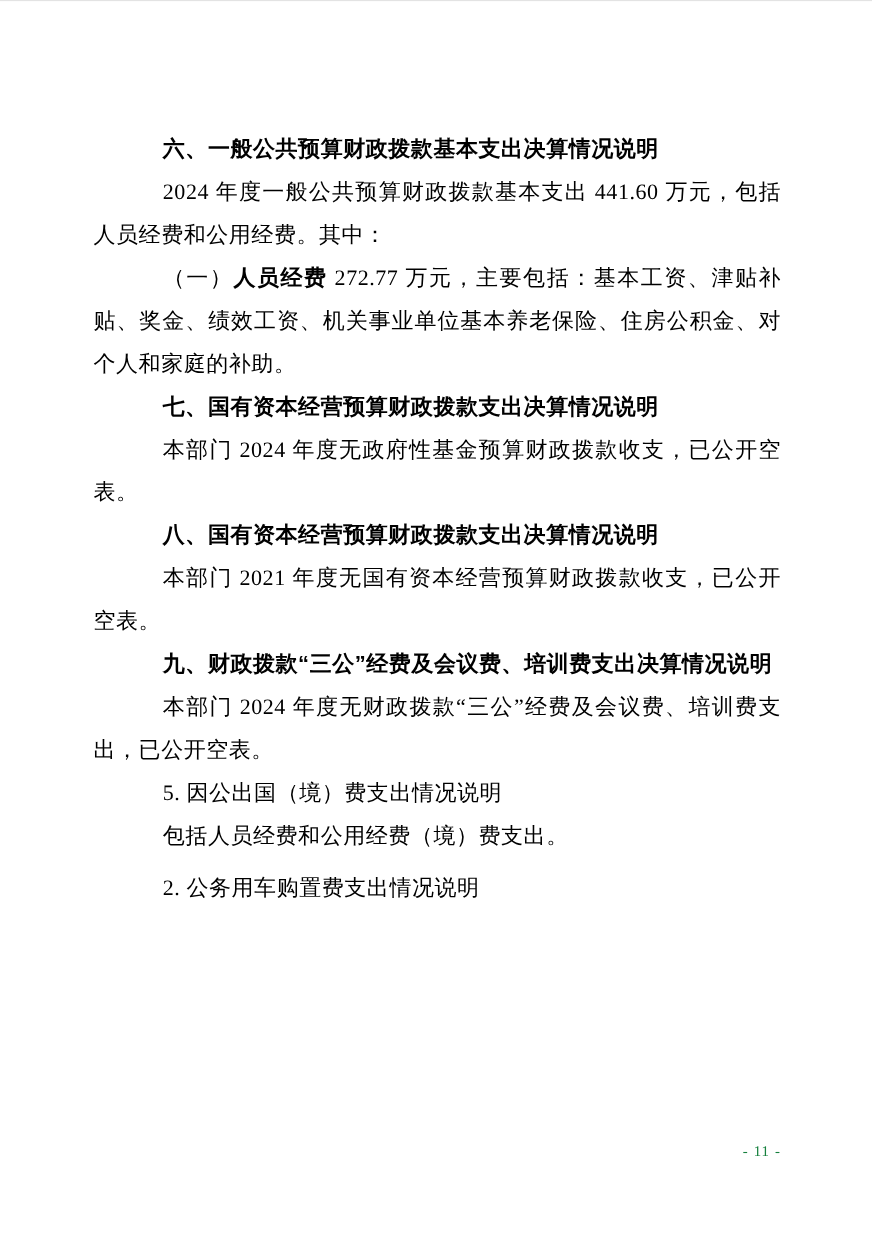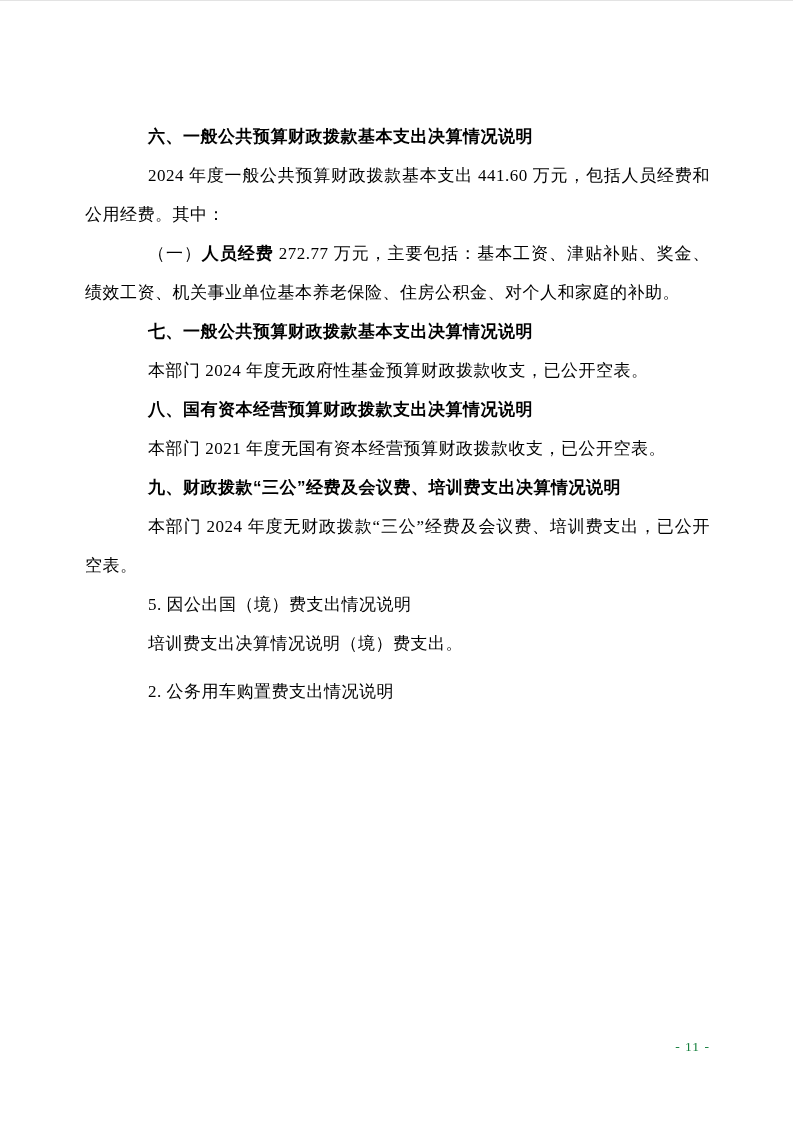--- a/index.html
+++ b/index.html
@@ -19,21 +19,21 @@
     font-family: "Liberation Serif", "DejaVu Serif", serif;
   }
   .content {
     position: absolute;
     left: 85px;
     top: 116px;
     width: 625px;
   }
   .content p {
     margin: 0;
-    font-size: 17px;
+    font-size: 20px;
     line-height: 39px;
     text-align: justify;
     text-indent: 63px;
     letter-spacing: 0.5px;
   }
   .heading {
     font-family: "Liberation Sans", "DejaVu Sans", sans-serif;
     font-weight: 700;
     letter-spacing: 0.2px;
   }
@@ -65,35 +65,35 @@
 
     <p class="heading">六、一般公共预算财政拨款基本支出决算情况说明</p>
 
     <p>2024 年度一般公共预算财政拨款基本支出 441.60 万元，包括人员经费和公用经费。其中：</p>
 
     <p>
       <span>（一）</span><span class="term">人员经费</span><span> 272.77 万元，主要包括：基本工资、津贴补贴、奖金、绩效工资、机关事业单位基本养老保险、住房公积金、对个人和家庭的补助。</span>
     </p>
 
 
-    <p class="heading">七、一般公共预算财政拨款基本支出决算情况说明</p>
+    <p class="heading">七、国有资本经营预算财政拨款支出决算情况说明</p>
 
     <p>本部门 2024 年度无政府性基金预算财政拨款收支，已公开空表。</p>
 
     <p class="heading">八、国有资本经营预算财政拨款支出决算情况说明</p>
 
     <p>本部门 2021 年度无国有资本经营预算财政拨款收支，已公开空表。</p>
 
     <p class="heading">九、财政拨款“三公”经费及会议费、培训费支出决算情况说明</p>
 
     <p>本部门 2024 年度无财政拨款“三公”经费及会议费、培训费支出，已公开空表。</p>
 
 
     <p class="sub">5. 因公出国（境）费支出情况说明</p>
 
-    <p>培训费支出决算情况说明（境）费支出。</p>
+    <p>包括人员经费和公用经费（境）费支出。</p>
 
     <p class="sub gap-top">2. 公务用车购置费支出情况说明</p>
 
   </div>
 
   <div class="page-number">- 11 -</div>
 </div>
 
 </body></html>

